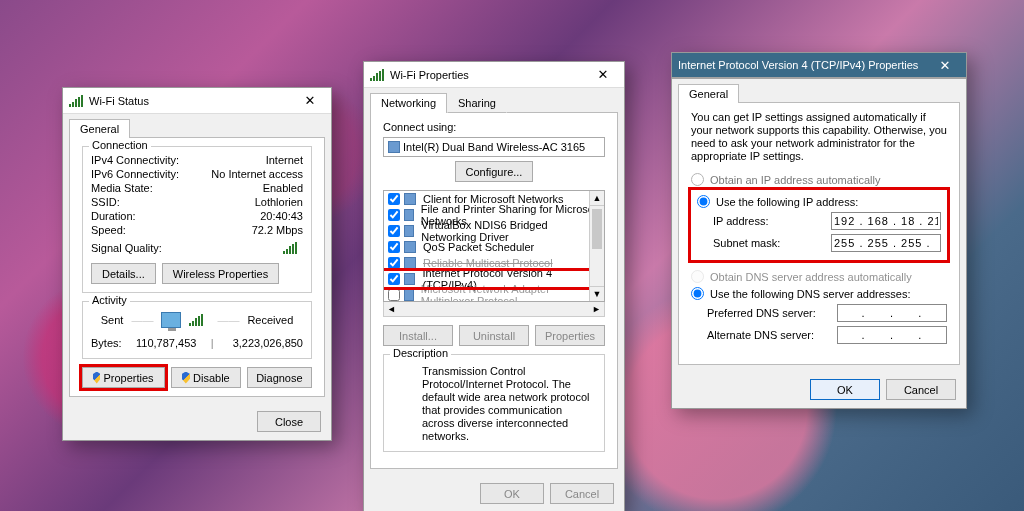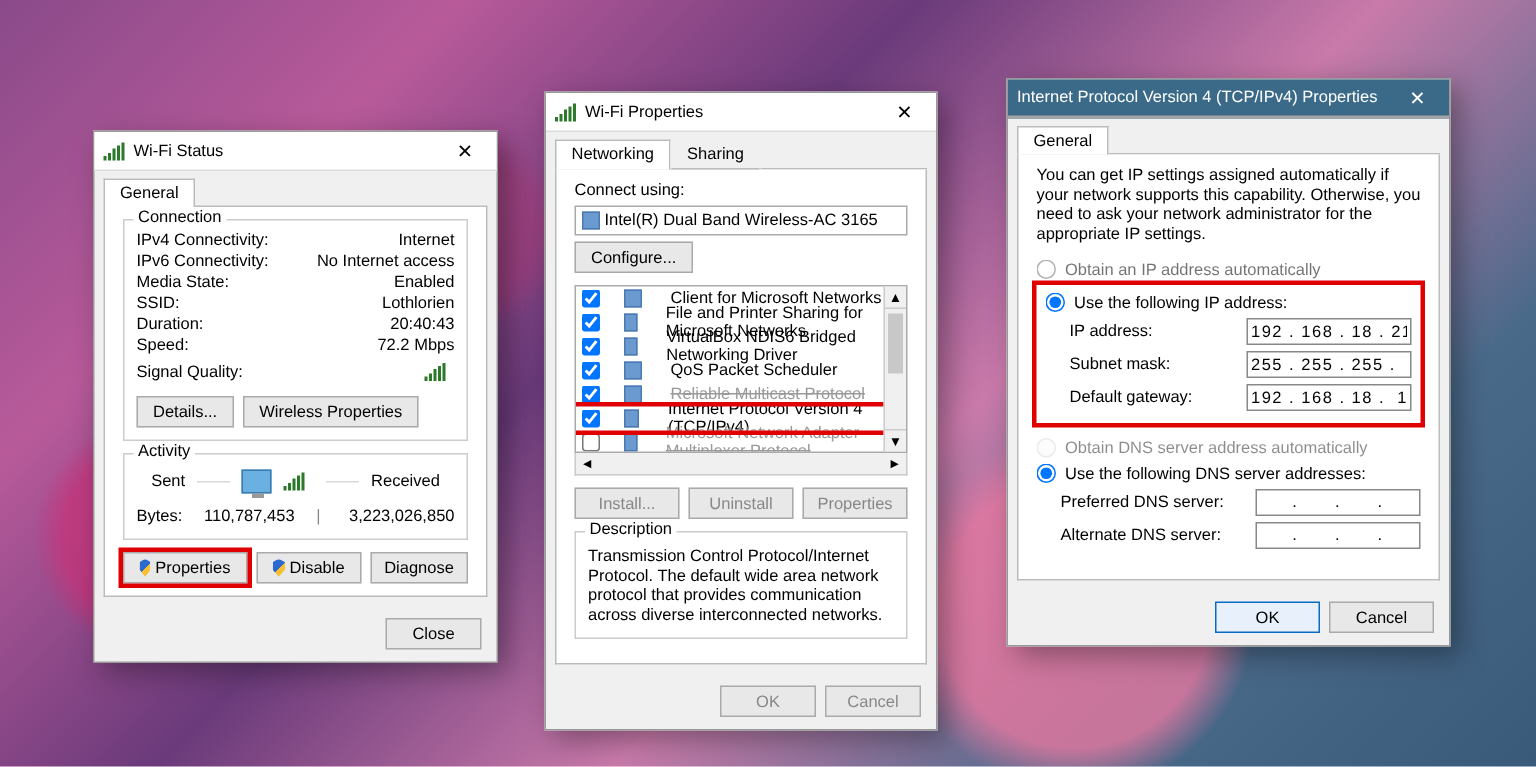--- a/index.html
+++ b/index.html
@@ -62,35 +62,35 @@
     display:inline-flex; align-items:center; justify-content:center;
     height: 21px; padding: 0 10px; background: #e8e8e8;
     border: 1px solid #aaa; font-size: 11px; cursor:default;
     min-width: 64px;
   }
   .btn.primary { border: 1px solid #0a6ac7; background:#e8f0fb; }
   .btn.disabled { color:#888; }
   .redbox { outline: 3px solid #e00000; outline-offset: 0; }
   .footer { display:flex; justify-content:flex-end; gap:6px; padding: 8px 10px; }
   .listbox { border:1px solid #aaa; background:#fff; height:112px; position:relative; overflow:hidden;}
-  .listbox .row { display:flex; align-items:center; height:16px; padding:0 4px; gap:16px;}
+  .listbox .row { display:flex; align-items:center; height:16px; padding:0 4px; gap:4px;}
   .listbox .row input[type=checkbox]{ width:12px; height:12px; }
   .listbox .scrollbar { position:absolute; right:0; top:0; bottom:0; width:15px; background:#f0f0f0; border-left:1px solid #ccc;}
   .listbox .scrollbar .arrow { height:15px; display:flex; align-items:center; justify-content:center; font-size:9px; background:#f0f0f0; border-bottom:1px solid #ccc;}
   .listbox .scrollbar .arrow.bot { position:absolute; bottom:0; left:0; right:0; border-top:1px solid #ccc; border-bottom:none;}
   .listbox .scrollbar .thumb{ position:absolute; left:2px; right:2px; top:18px; height:40px; background:#c8c8c8;}
   .radio-row, .check-row { display:flex; align-items:center; gap:6px; padding:2px 0;}
   .ip-field { display:flex; justify-content:space-between; align-items:center; padding:2px 0;}
   .ip-field .label { padding-left:16px; }
   .ip-input { width:110px; height:18px; border:1px solid #888; background:#fff; text-align:center; font-family:inherit; font-size:11px; padding:0 2px; letter-spacing:1px;}
   .shield { display:inline-block; width:12px; height:12px; background: linear-gradient(135deg,#2a6ad0 0 50%,#f8c030 50% 100%); clip-path: polygon(50% 0,100% 20%,100% 60%,50% 100%,0 60%,0 20%); margin-right:3px; vertical-align:-2px;}
   .tiny-icon { display:inline-block; width:12px; height:12px; background:#6a9ad0; border:1px solid #4a7ab0; vertical-align:-2px; margin-right:3px;}
   .monitor { display:inline-block; width:20px; height:16px; background:#6ab0e0; border:1px solid #3a7ab0; position:relative; }
   .monitor::after{ content:""; position:absolute; bottom:-4px; left:6px; width:8px; height:3px; background:#999;}
-  .desc-box { font-size:11px; line-height:13px; padding-top:4px;}
+  .desc-box { font-size:11px; line-height:13px; padding-top:4px;margin-left:30px;}
   .hscroll { height:15px; background:#f0f0f0; border:1px solid #ccc; border-top:none; display:flex; align-items:center; justify-content:space-between; padding:0 3px; font-size:9px;}
 </style>
 </head>
 <body>
 
 <div class="window" style="left:62px; top:87px; width:270px;">
   <div class="titlebar">
     <span class="signal-icon">
         <span></span>
         <span></span>
@@ -199,21 +199,21 @@
   <div class="tabs">
     <div class="tab">Networking</div>
     <div class="tab inactive">Sharing</div>
   </div>
   <div class="content">
     <div>Connect using:</div>
     <div style="border:1px solid #aaa; background:#fff; padding:3px 4px; margin:4px 0; display:flex; align-items:center;">
       <span class="tiny-icon"></span>
       <span>Intel(R) Dual Band Wireless-AC 3165</span>
     </div>
-    <div style="text-align:left; margin-bottom:8px;">
+    <div style="text-align:center; margin-bottom:8px;">
       <span class="btn">Configure...</span>
     </div>
     <div class="listbox">
       <div class="row">
           <input type="checkbox" checked="" style="">
           <span class="tiny-icon"></span>
           <span>Client for Microsoft Networks</span>
         </div>
       <div class="row">
           <input type="checkbox" checked="" style="">
@@ -295,24 +295,20 @@
         <span>Use the following IP address:</span>
       </div>
       <div class="ip-field">
         <span class="label">IP address:</span>
         <input class="ip-input" value="192 . 168 . 18 . 210" style="">
       </div>
       <div class="ip-field">
         <span class="label">Subnet mask:</span>
         <input class="ip-input" value="255 . 255 . 255 .  0" style="">
       </div>
-      <div class="ip-field">
-        <span class="label">Default gateway:</span>
-        <input class="ip-input" value="192 . 168 . 18 .  1" style="">
-      </div>
     </div>
 
     <div class="radio-row" style="opacity:.45;">
       <input type="radio" name="dnsmode" disabled="" style="">
       <span>Obtain DNS server address automatically</span>
     </div>
     <div class="radio-row">
       <input type="radio" name="dnsmode" checked="" style="">
       <span>Use the following DNS server addresses:</span>
     </div>

